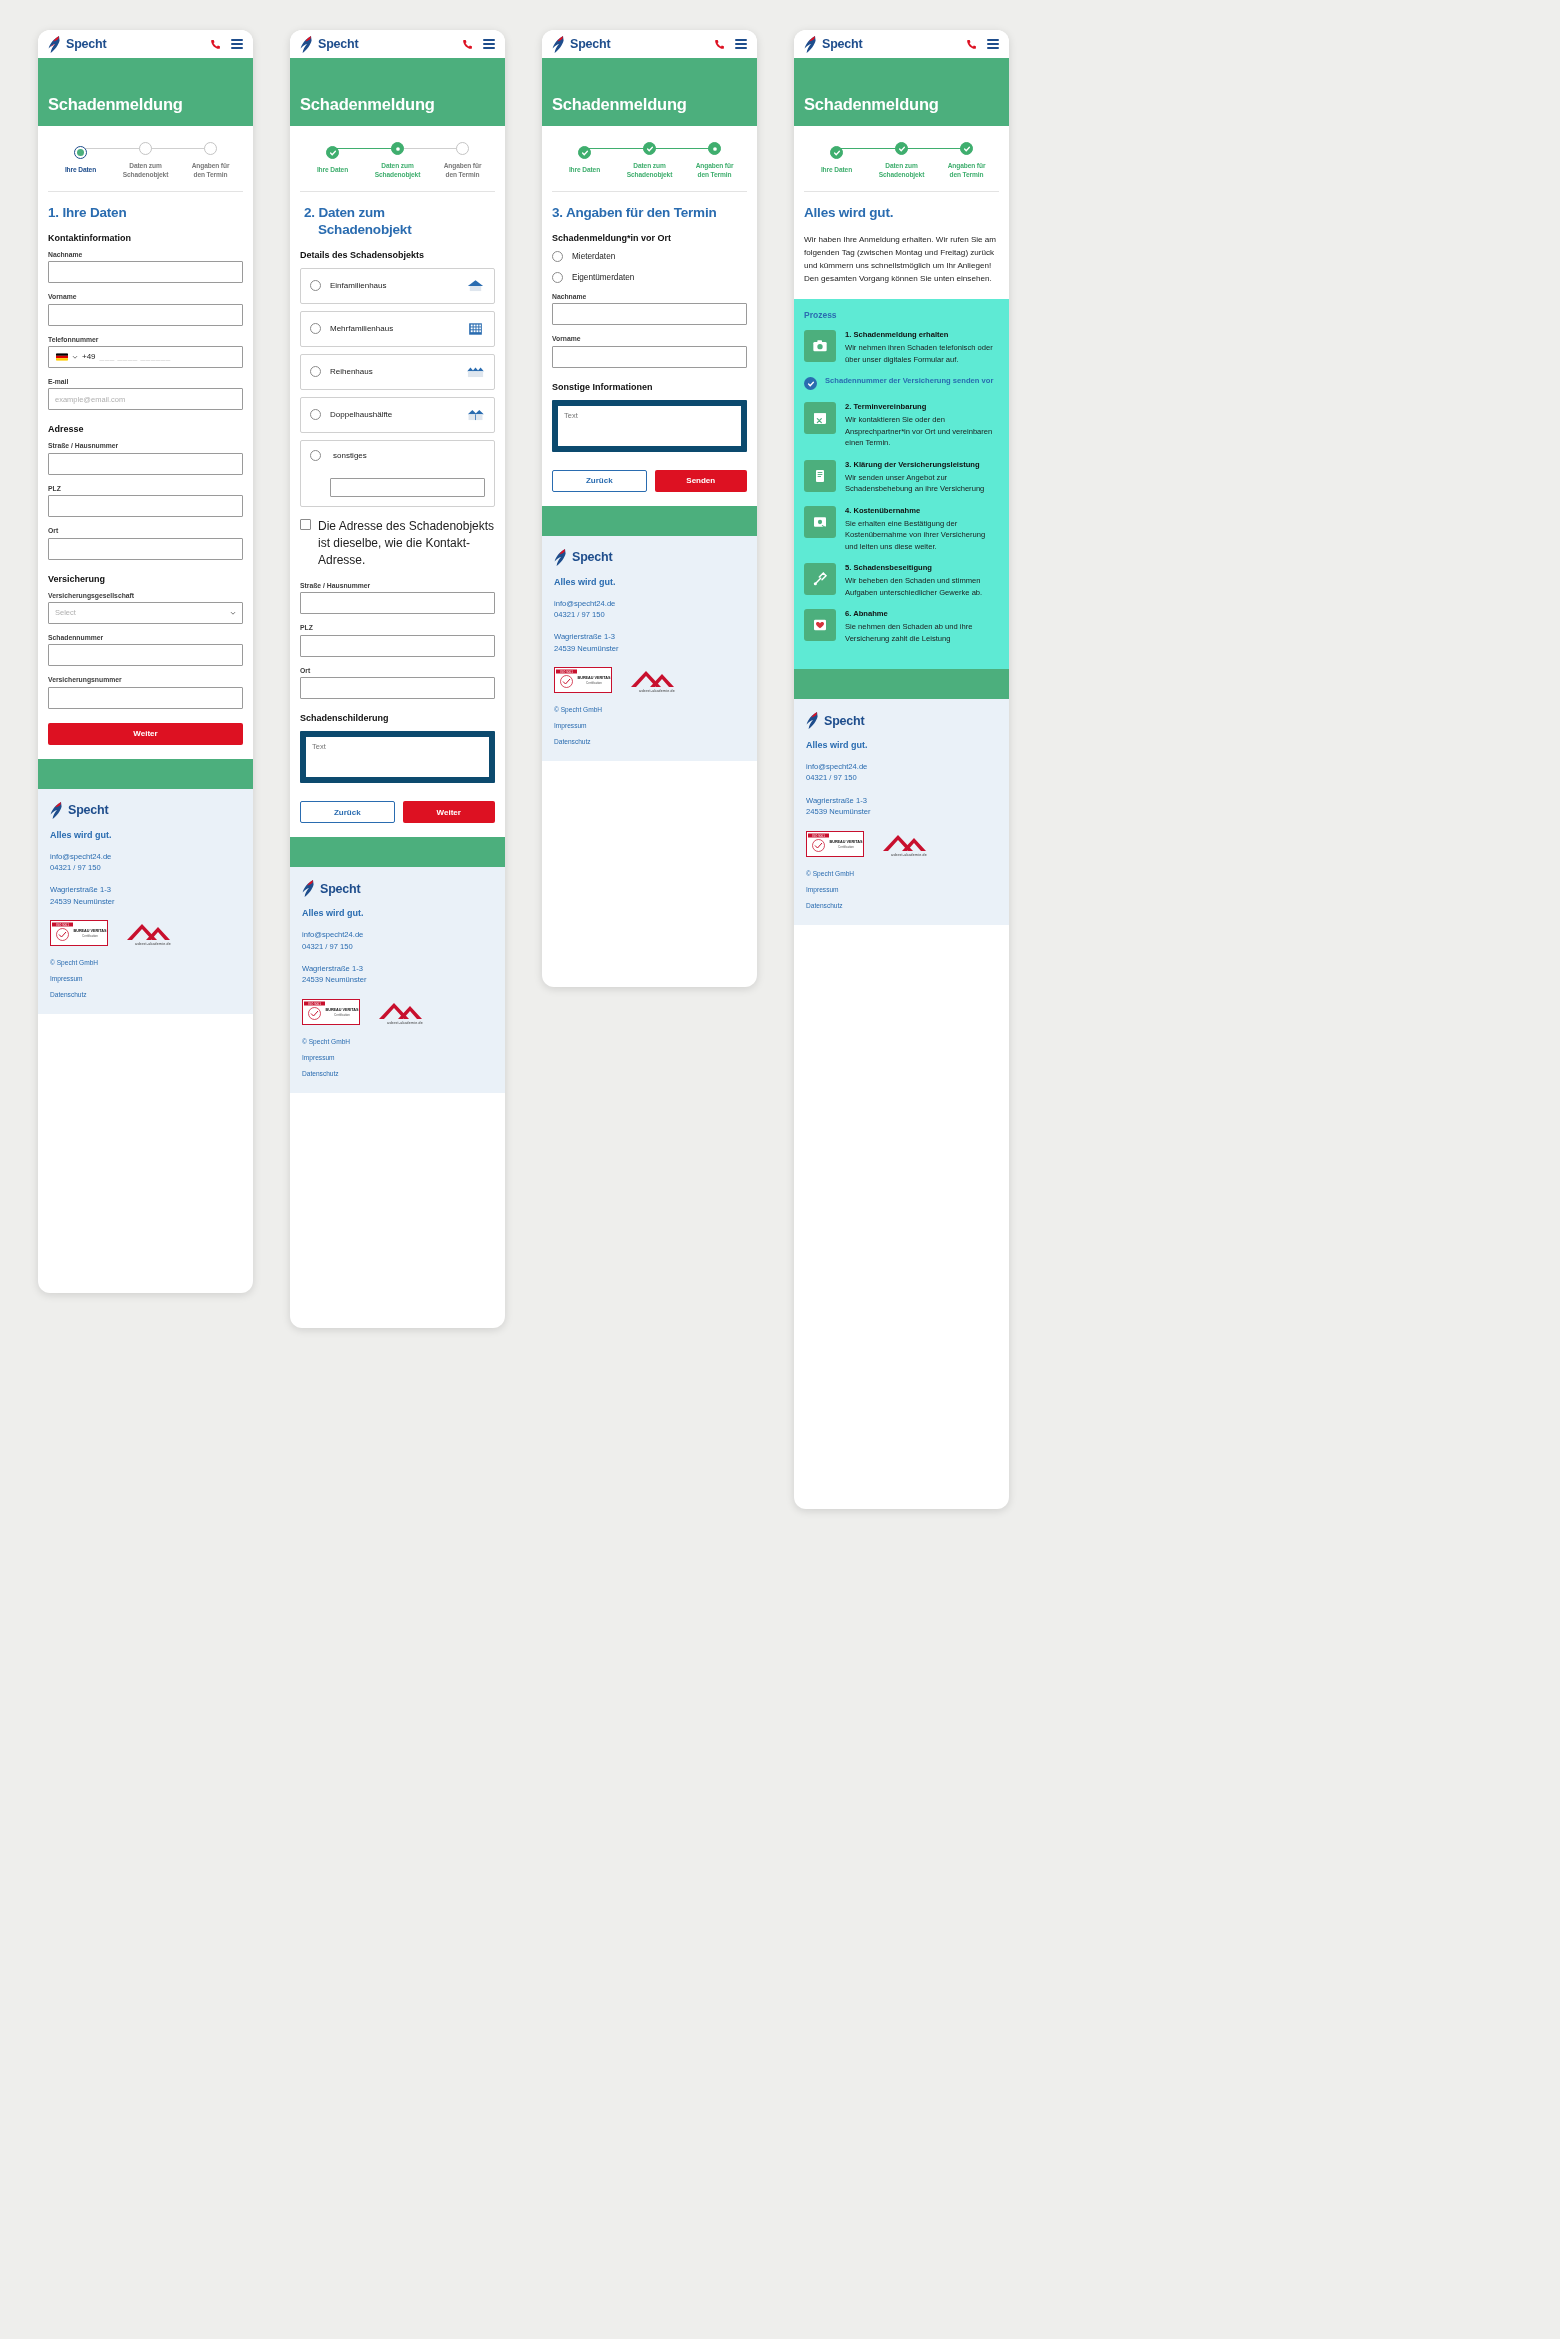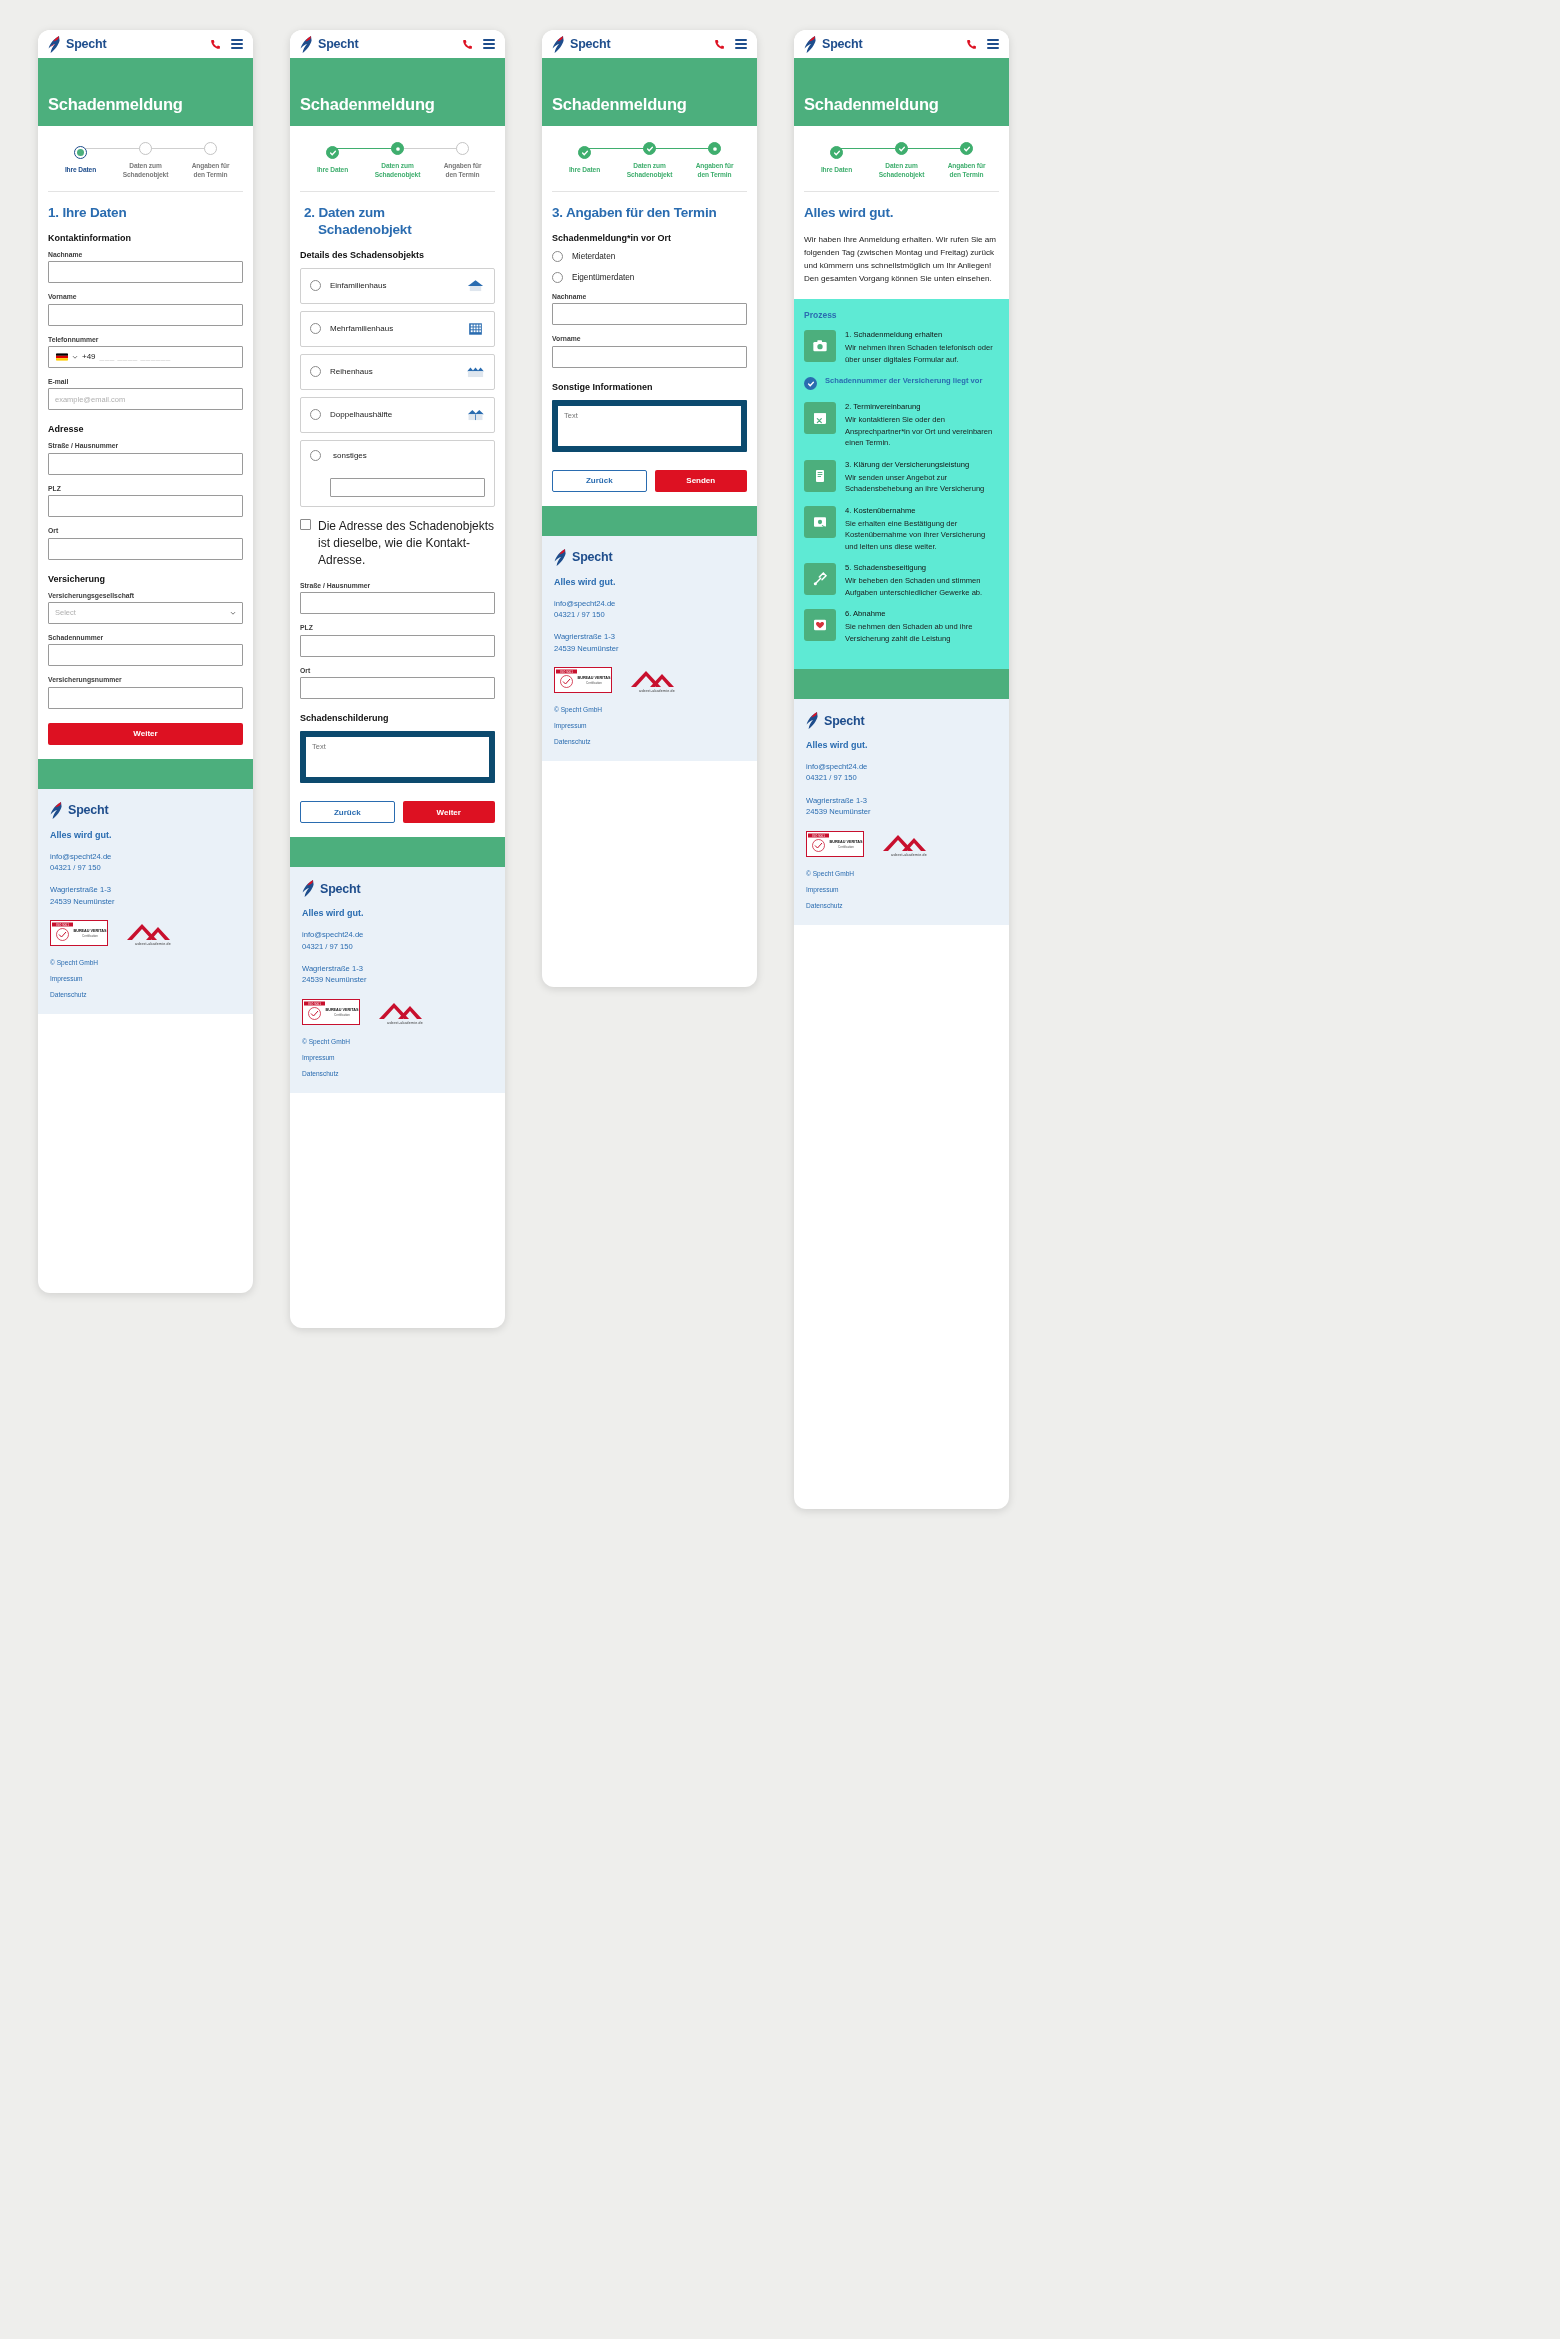--- a/index.html
+++ b/index.html
@@ -146,21 +146,21 @@
   .conf-text { font-size: 8.1px; color: #1c1c1c; line-height: 1.62; }
   .process-box { background: #5eead4; padding: 11px 10px 14px 10px; }
   .process-title { font-size: 8.5px; font-weight: 700; color: #2a6cb0; margin-bottom: 10px; }
   .p-item { display: flex; gap: 9px; margin-bottom: 11px; }
   .p-ico {
     width: 32px; height: 32px; border-radius: 3px; background: #4caf7d;
     flex-shrink: 0; display: flex; align-items: center; justify-content: center;
   }
   .p-ico svg { width: 16px; height: 16px; }
   .p-body { flex: 1; }
-  .p-head { font-size: 7.6px; font-weight: 400; color: #111; line-height: 1.35; }
+  .p-head { font-size: 7.6px; font-weight: 700; color: #111; line-height: 1.35; }
   .p-desc { font-size: 7.6px; color: #1c1c1c; line-height: 1.5; margin-top: 2px; }
   .p-check { display: flex; gap: 8px; align-items: flex-start; margin: 4px 0 12px 0; }
   .chk-circle { width: 13px; height: 13px; border-radius: 50%; background: #2a6cb0; flex-shrink: 0; display:flex; align-items:center; justify-content:center; margin-top:1px; }
   .chk-circle svg { width: 8px; height: 8px; }
   .p-check-txt { font-size: 7.6px; font-weight: 700; color: #2a6cb0; line-height: 1.4; }
 
   
   .green-sep { height: 30px; background: #4caf7d; }
   .footer { background: #eaf1f8; padding: 13px 12px 16px 12px; }
   .f-logo { display: flex; align-items: center; gap: 5px; margin-bottom: 11px; }
@@ -721,21 +721,21 @@
           <div class="p-desc">Wir nehmen ihren Schaden telefonisch oder über unser digitales Formular auf.</div>
         </div>
       </div>
 
       <div class="p-check">
         <span class="chk-circle">
             <svg viewBox="0 0 10 10">
               <path d="M2 5 L4 7.2 L8 2.8" stroke="#fff" stroke-width="1.7" fill="none" stroke-linecap="round"></path>
             </svg>
           </span>
-        <span class="p-check-txt">Schadennummer der Versicherung liegt vor</span>
+        <span class="p-check-txt">Schadennummer der Versicherung senden vor</span>
       </div>
 
       <div class="p-item">
         <div class="p-ico">
           <svg viewBox="0 0 24 24">
               <rect x="3" y="5" width="18" height="16" rx="2" fill="#fff"></rect>
               <rect x="3" y="5" width="18" height="4" fill="#fff"></rect>
               <path d="M8 13 L14 19 M14 13 L8 19" stroke="#4caf7d" stroke-width="1.8" stroke-linecap="round"></path>
             </svg>
         </div>

